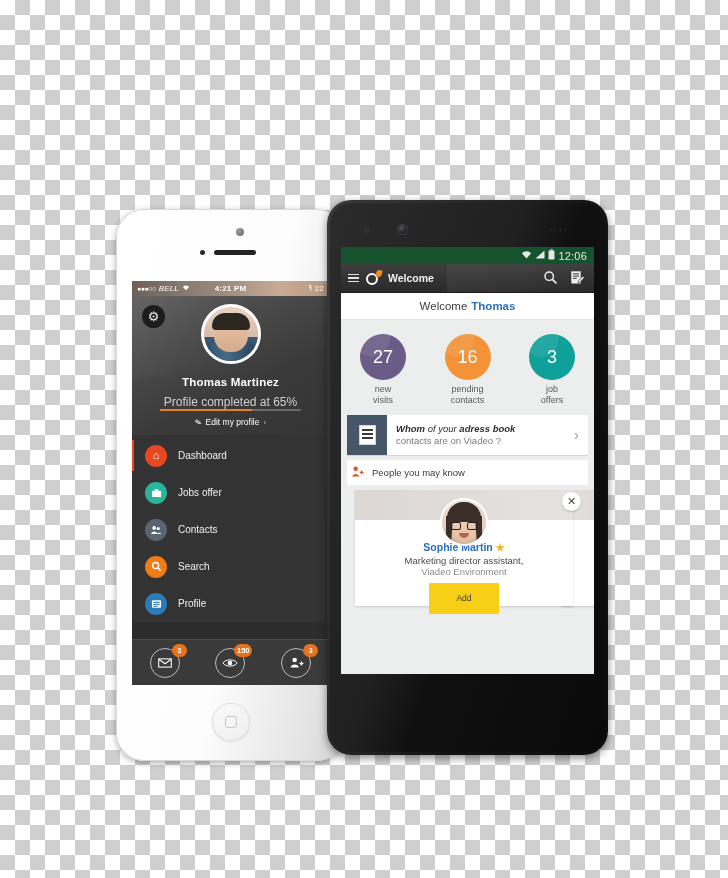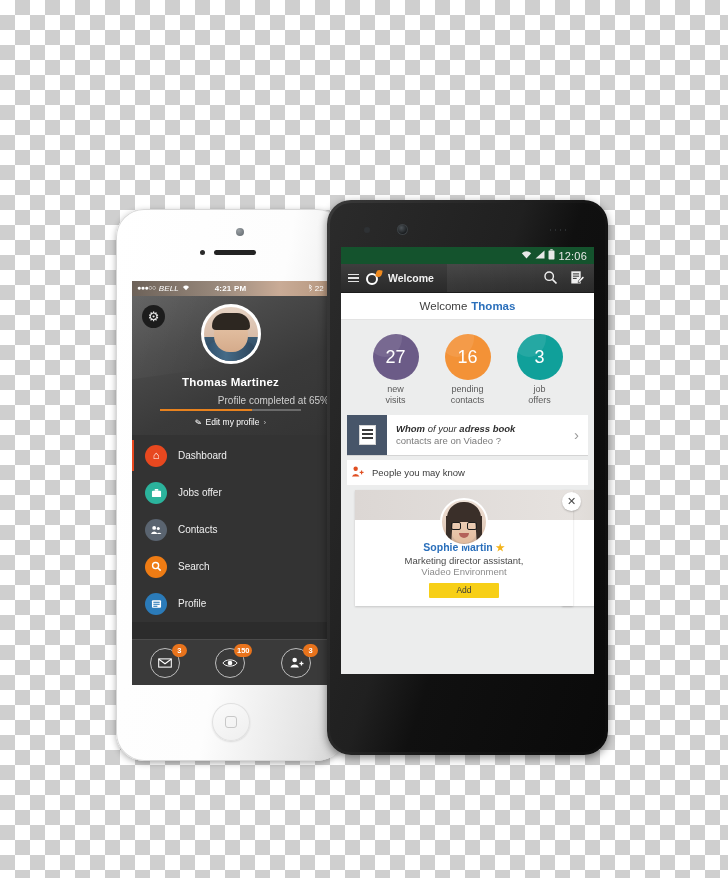--- a/index.html
+++ b/index.html
@@ -62,21 +62,21 @@
     border: 1.3px solid #c8c8c8;
   }
 
   
   .ip-status {
     height: 15px; display: flex; align-items: center;
     padding: 0 5px; font-size: 8px; color: #ffffff;
     background: linear-gradient(90deg,#6d6259 0%,#9a8a7d 45%,#c9ab96 75%,#b69880 100%);
     position: relative; letter-spacing: .2px;
   }
-  .ip-status .left { display:flex; align-items:flex-start; gap:3px;font-style:italic; }
+  .ip-status .left { display:flex; align-items:center; gap:3px;font-style:italic; }
   .ip-status .dots { letter-spacing: -0.5px; font-size: 7px; }
   .ip-status .carrier { font-size: 8px; }
   .ip-status .clock {
     position: absolute; left: 0; right: 0; text-align: center;
     font-size: 8px; font-weight: bold;
   }
   .ip-status .right {
     margin-left: auto; display: flex; align-items: center; gap: 2px;
     font-size: 8px; position: relative; z-index: 2;
   }
@@ -117,22 +117,22 @@
   .ip-avatar .shirt {
     position:absolute; left:50%; bottom:0; margin-left:-26px;
     width:52px; height:20px; border-radius: 14px 14px 0 0;
     background: linear-gradient(90deg,#2f4f6b,#466b87 40%,#2b4258);
   }
   .ip-name {
     position: absolute; left: 0; right: 0; top: 80px; text-align: center;
     color: #ffffff; font-size: 11.5px; font-weight: bold; letter-spacing: .2px;
   }
   .ip-progress-label {
-    position: absolute; left: 0; right: 0; top: 99px; text-align: right;
-    color: #cfcfcf; font-size: 10px;
+    position: absolute; left: 0; right: 0; top: 99px; text-align: center;
+    color: #cfcfcf; font-size: 12px;
   }
   .ip-progress-track {
     position: absolute; left: 28px; right: 28px; top: 113px;
     height: 2px; background: #6b6b6b;
   }
   .ip-progress-fill {
     position: absolute; left: 0; top: 0; height: 100%; width: 65%;
     background: #e8821e;
   }
   .ip-edit {
@@ -256,21 +256,21 @@
   .an-welcome {
     height: 27px; background:#ffffff; display:flex; align-items:center;
     justify-content:center; font-size: 11.5px; color:#3d3d3d;
     border-bottom: 1px solid #e3e3e3;
   }
   .an-welcome b { color:#2a6fbb; margin-left: 4px; font-weight: bold; }
 
   .an-body { background:#eceded; padding: 6px 6px 0; height: 354px; overflow:hidden;}
 
   .an-stats {
-    display:flex; justify-content: center; padding: 8px 0 4px;
+    display:flex; justify-content: space-between; padding: 8px 0 4px;
   }
   .an-stat { width: 72px; text-align:center; }
   .an-stat .circle {
     width: 46px; height: 46px; border-radius: 50%; margin: 0 auto;
     display:flex; align-items:center; justify-content:center;
     color:#ffffff; font-size: 18px; position: relative; overflow:hidden;
   }
   .an-stat .circle::after {
     content:''; position:absolute; left:-10%; top:-35%; width:75%; height:85%;
     background: rgba(255,255,255,.09); border-radius:50%;
@@ -365,21 +365,21 @@
     font-size: 11px; color:#4a4a4a; line-height:1;
   }
   .an-person .pname {
     text-align:center; margin-top: 21px; font-size: 10.5px;
     font-weight: bold; color:#2a6fbb;
   }
   .an-person .pname .star { color:#f3b41b; margin-left: 3px; font-size:10px;}
   .an-person .prole { text-align:center; font-size: 9.5px; color:#4a4a4a; margin-top:2px;}
   .an-person .pcomp { text-align:center; font-size: 9.5px; color:#8c8c8c; }
   .an-person .addbtn {
-    display:block; margin: 6px auto 0; width: 70px; height: 15px;
+    display:block; margin: 6px auto 0; width: 70px; height: 31px;
     background:#f7cf17; color:#3b3b3b; font-size: 8.5px;
     border: none; border-radius: 1px; cursor: pointer;
     font-family:"Liberation Sans", sans-serif;
   }
   .an-person-peek {
     position:absolute; right: -14px; top: 4px; width: 40px; height: 116px;
     background:#ffffff; box-shadow: 0 1px 2px rgba(0,0,0,.16);
   }
   .an-person-peek .cover {
     height: 30px; background: linear-gradient(90deg,#e6e2df,#ddd9d5);

